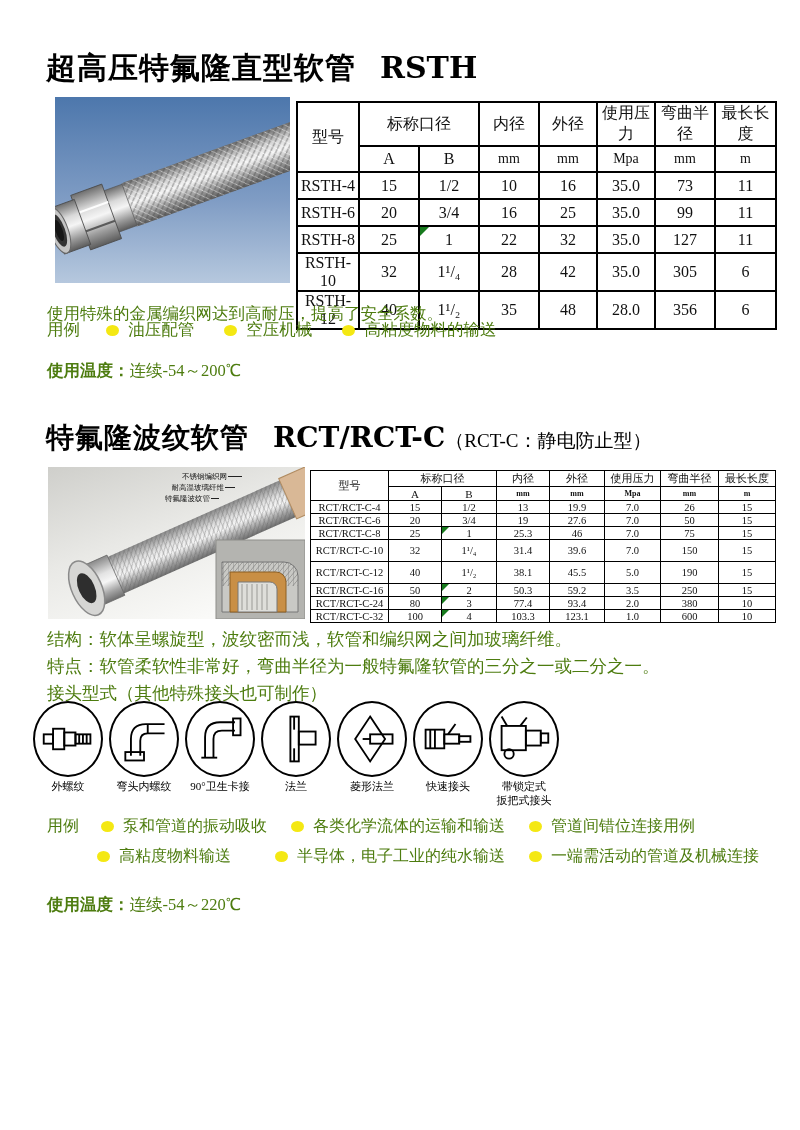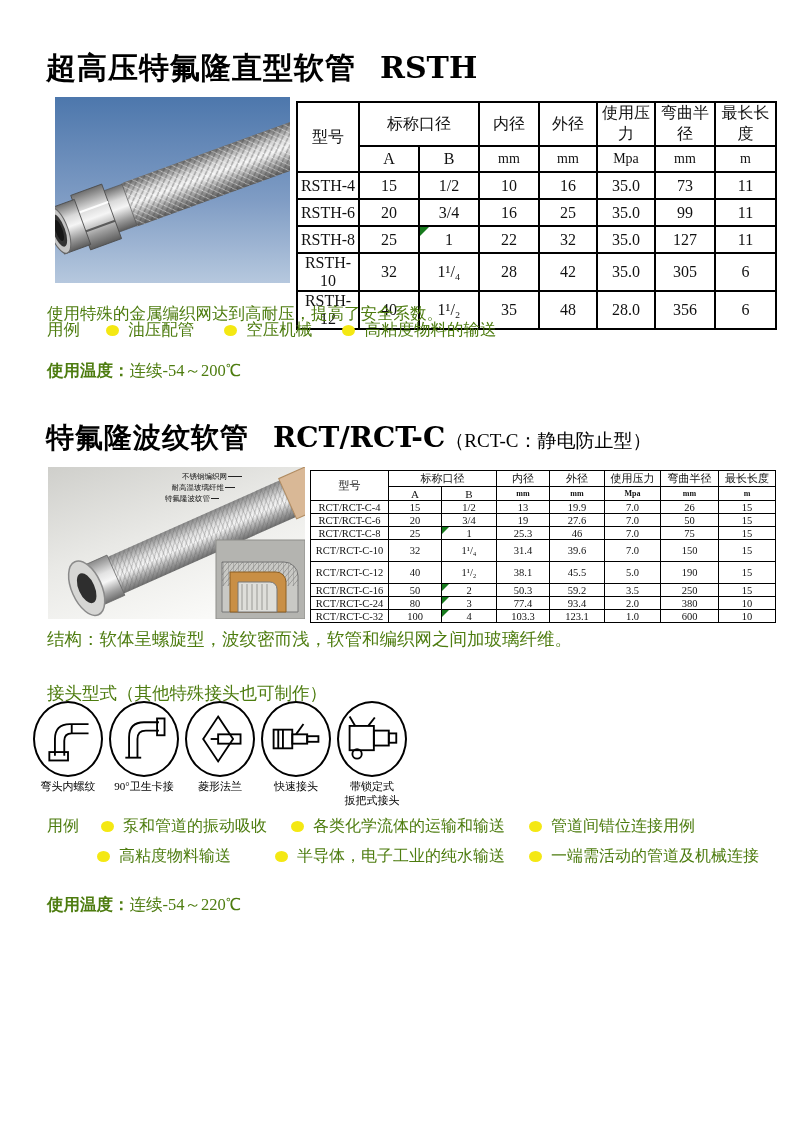--- a/index.html
+++ b/index.html
@@ -364,23 +364,38 @@
           <td>103.3</td>
           <td>123.1</td>
           <td>1.0</td>
           <td>600</td>
           <td>10</td>
         </tr>
       </tbody>
   </table>
 
   <div class="line" style="left:47px;top:627px;font-size:17.5px;">结构：软体呈螺旋型，波纹密而浅，软管和编织网之间加玻璃纤维。</div>
+  <div class="line" style="left:47px;top:654px;font-size:17.5px;">特点：软管柔软性非常好，弯曲半径为一般特氟隆软管的三分之一或二分之一。</div>
   <div class="line" style="left:47px;top:681px;font-size:17.5px;">接头型式（其他特殊接头也可制作）</div>
 
   <div class="joints" style="left:30px;top:701px;">
+    <div class="joint">
+      <div class="ring">
+        <svg width="56" height="56" viewBox="0 0 60 60">
+            <rect x="4" y="25" width="10" height="10"></rect>
+            <rect x="14" y="19" width="12" height="22"></rect>
+            <rect x="26" y="23" width="12" height="14"></rect>
+            <rect x="38" y="25" width="16" height="10"></rect>
+            <line x1="42" y1="25" x2="42" y2="35"></line>
+            <line x1="46" y1="25" x2="46" y2="35"></line>
+            <line x1="50" y1="25" x2="50" y2="35"></line>
+          </svg>
+      </div>
+      <div class="jlabel">外螺纹</div>
+    </div>
     <div class="joint">
       <div class="ring">
         <svg width="56" height="56" viewBox="0 0 60 60">
             <path d="M16 48 V30 Q16 14 32 14 H52"></path>
             <path d="M26 48 V32 Q26 24 34 24 H52"></path>
             <rect x="10" y="44" width="20" height="9"></rect>
             <line x1="34" y1="14" x2="34" y2="24"></line>
           </svg>
       </div>
       <div class="jlabel">弯头内螺纹</div>
@@ -388,20 +403,31 @@
     <div class="joint">
       <div class="ring">
         <svg width="56" height="56" viewBox="0 0 60 60">
             <path d="M14 50 V28 Q14 12 30 12 H46"></path>
             <path d="M23 50 V30 Q23 21 32 21 H46"></path>
             <rect x="44" y="8" width="8" height="18"></rect>
             <line x1="10" y1="50" x2="27" y2="50"></line>
           </svg>
       </div>
       <div class="jlabel">90°卫生卡接</div>
+    </div>
+    <div class="joint">
+      <div class="ring">
+        <svg width="56" height="56" viewBox="0 0 60 60">
+            <rect x="24" y="6" width="9" height="48"></rect>
+            <rect x="33" y="22" width="18" height="14"></rect>
+            <line x1="28" y1="6" x2="28" y2="20"></line>
+            <line x1="28" y1="40" x2="28" y2="54"></line>
+          </svg>
+      </div>
+      <div class="jlabel">法兰</div>
     </div>
     <div class="joint">
       <div class="ring">
         <svg width="56" height="56" viewBox="0 0 60 60">
             <polygon points="28,6 44,30 28,54 12,30"></polygon>
             <rect x="28" y="25" width="24" height="10"></rect>
             <line x1="20" y1="30" x2="28" y2="30"></line>
           </svg>
       </div>
       <div class="jlabel">菱形法兰</div>

